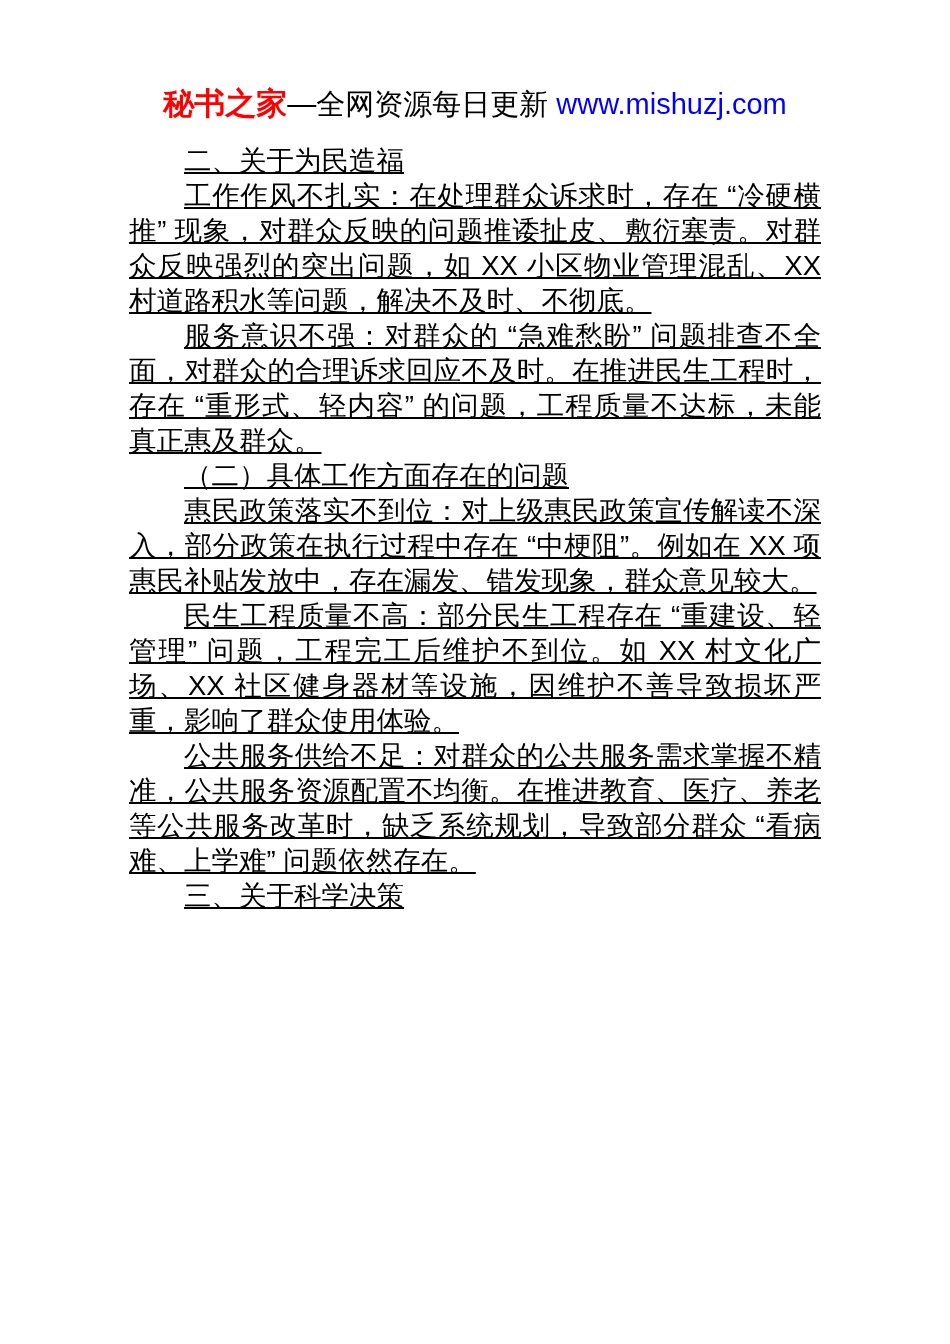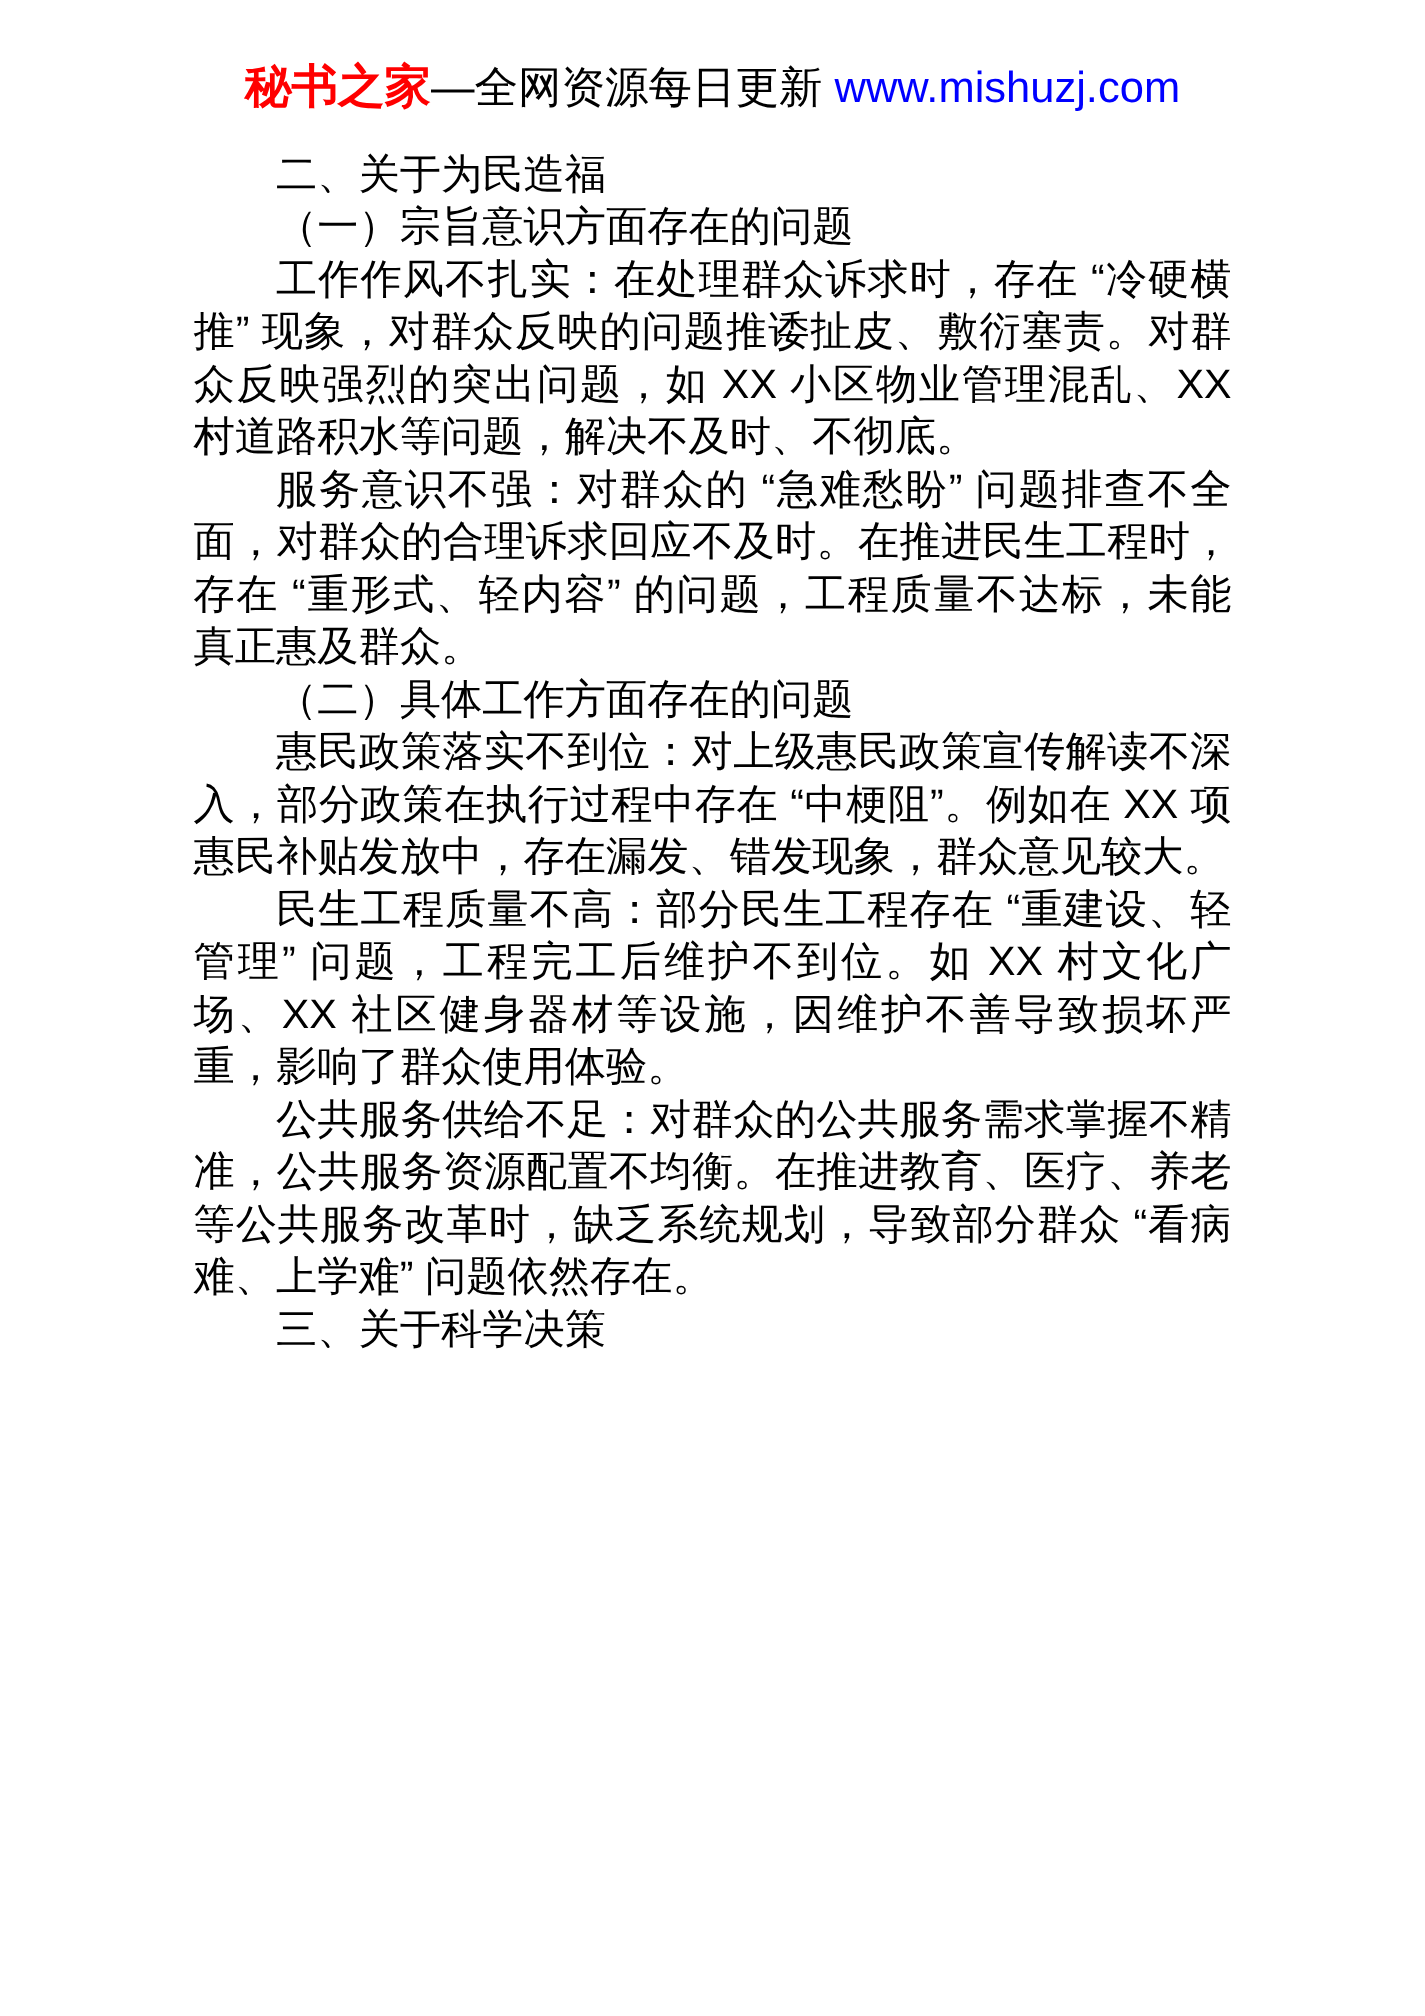--- a/index.html
+++ b/index.html
@@ -6,21 +6,21 @@
   .page {
     position: relative;
     width: 950px;
     height: 1344px;
     background: #ffffff;
     overflow: hidden;
     font-family: "Liberation Sans", sans-serif;
     color: #000000;
   }
   .site-header {
-    padding-top: 40px;
+    padding-top: 86px;
     text-align: center;
     font-size: 29px;
     line-height: 36px;
     white-space: nowrap;
   }
   .site-header .site-name {
     color: #ff0000;
     font-weight: bold;
     font-size: 31px;
   }
@@ -38,34 +38,34 @@
     line-height: 35px;
     text-align: justify;
     color: #000000;
   }
   .doc-body p {
     margin: 0;
     padding: 0;
   }
   .doc-body p.indent {
     text-indent: 2em;
+    text-decoration: underline;
   }
 </style>
 </head>
 <body>
 
 <div class="page">
 
   <div class="site-header">
     <span class="site-name">秘书之家</span><span class="tagline">—全网资源每日更新 </span><a href="#" class="site-url">www.mishuzj.com</a>
   </div>
 
   <div class="doc-body">
     <p class="indent">二、关于为民造福</p>
-    <p class="indent">（一）宗旨意识方面存在的问题</p>
     <p class="indent">工作作风不扎实：在处理群众诉求时，存在 “冷硬横推” 现象，对群众反映的问题推诿扯皮、敷衍塞责。对群众反映强烈的突出问题，如 XX 小区物业管理混乱、XX 村道路积水等问题，解决不及时、不彻底。</p>
     <p class="indent">服务意识不强：对群众的 “急难愁盼” 问题排查不全面，对群众的合理诉求回应不及时。在推进民生工程时，存在 “重形式、轻内容” 的问题，工程质量不达标，未能真正惠及群众。</p>
     <p class="indent">（二）具体工作方面存在的问题</p>
     <p class="indent">惠民政策落实不到位：对上级惠民政策宣传解读不深入，部分政策在执行过程中存在 “中梗阻”。例如在 XX 项惠民补贴发放中，存在漏发、错发现象，群众意见较大。</p>
     <p class="indent">民生工程质量不高：部分民生工程存在 “重建设、轻管理” 问题，工程完工后维护不到位。如 XX 村文化广场、XX 社区健身器材等设施，因维护不善导致损坏严重，影响了群众使用体验。</p>
     <p class="indent">公共服务供给不足：对群众的公共服务需求掌握不精准，公共服务资源配置不均衡。在推进教育、医疗、养老等公共服务改革时，缺乏系统规划，导致部分群众 “看病难、上学难” 问题依然存在。</p>
     <p class="indent">三、关于科学决策</p>
   </div>
 
 </div>

